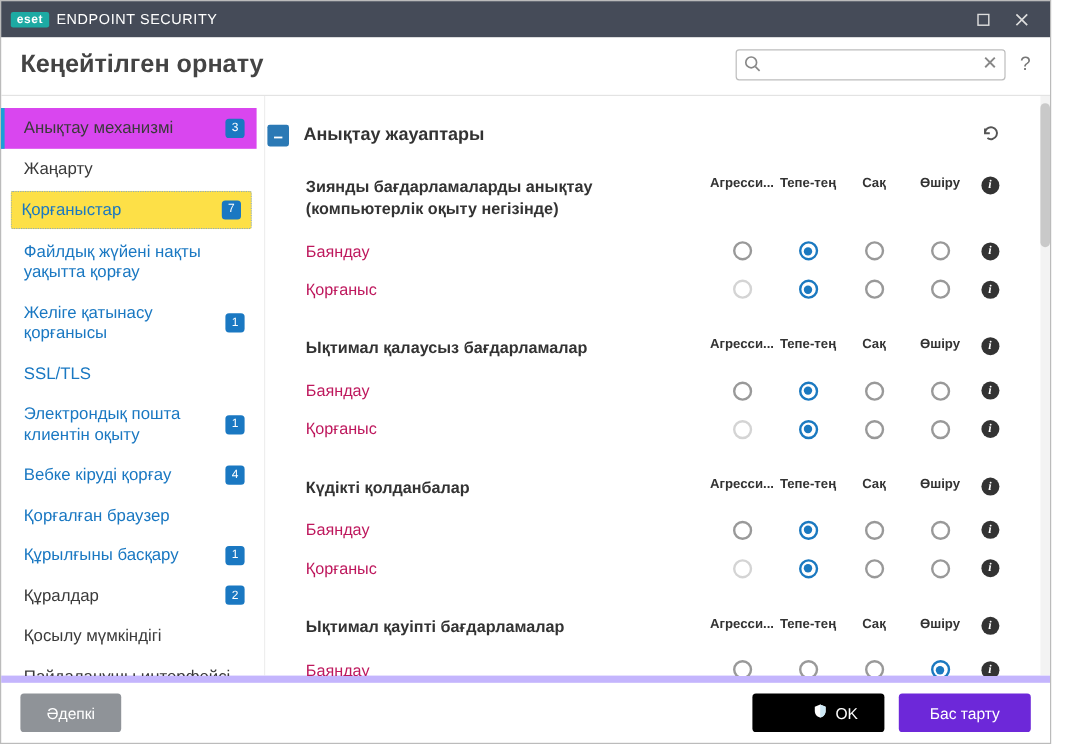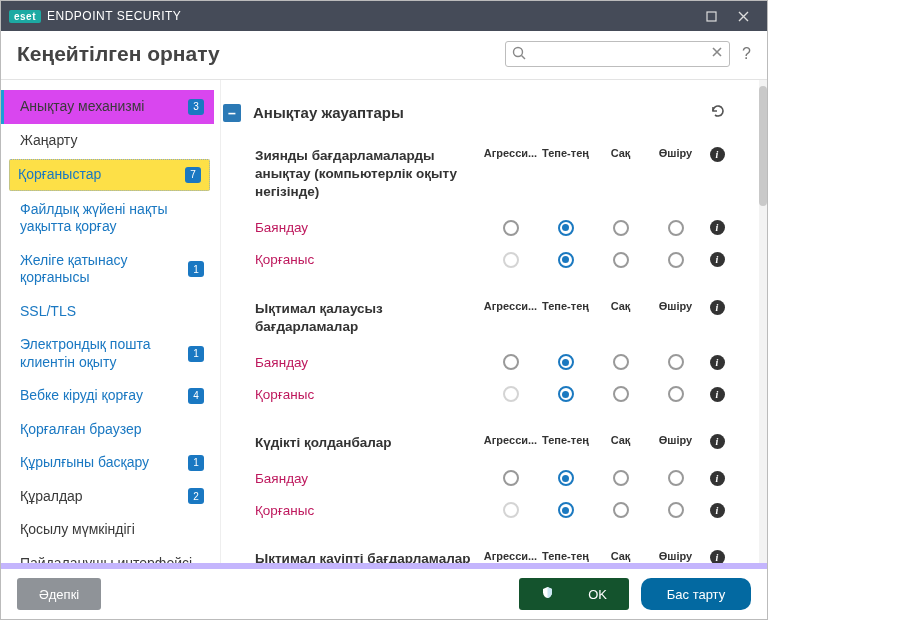--- a/index.html
+++ b/index.html
@@ -1,17 +1,17 @@
 <!DOCTYPE html>
 <html><head>
 <meta charset="utf-8">
 <style>
   * { box-sizing: border-box; }
   html, body { margin:0; padding:0; font-family: "Segoe UI", Arial, sans-serif; font-size:13px; color:#333; background:#fff; }
-  .window { width:768px; height:620px; border:1px solid #bbb; display:flex; flex-direction:column; background:#fff; }
+  .window { width:876px; height:620px; border:1px solid #bbb; display:flex; flex-direction:column; background:#fff; }
   .titlebar { height:30px; background:#454b58; color:#fff; display:flex; align-items:center; padding:0 8px; }
   .titlebar .brand { display:flex; align-items:center; gap:6px; font-size:12px; letter-spacing:0.5px; }
   .titlebar .brand .eset-badge { background:#1daaa3; color:#fff; font-weight:bold; font-size:10px; padding:1px 5px; border-radius:2px; }
   .titlebar .brand .name { font-weight:300; }
   .titlebar .spacer { flex:1; }
   .titlebar .winbtn { width:32px; height:30px; display:flex; align-items:center; justify-content:center; cursor:pointer; color:#ddd; }
 
   .header { display:flex; align-items:center; padding:10px 16px 12px 16px; border-bottom:1px solid #e3e3e3; }
   .header h1 { margin:0; font-size:21px; font-weight:600; color:#444; flex:1; }
   .search-wrap { position:relative; width:225px; }
@@ -55,22 +55,22 @@
   .radio-cell { width:55px; display:flex; justify-content:center; }
   .radio { width:16px; height:16px; border:2px solid #999; border-radius:50%; background:#fff; position:relative; cursor:pointer; }
   .radio.disabled { border-color:#d4d4d4; cursor:default; }
   .radio.selected { border-color:#1b79c0; }
   .radio.selected::after { content:""; position:absolute; left:2.5px; top:2.5px; width:7px; height:7px; background:#1b79c0; border-radius:50%; }
 
   .footer { height:56px; border-top:6px solid #c4b5fd; display:flex; align-items:center; padding:0 16px; gap:12px; }
   .footer .spacer { flex:1; }
   .btn { height:32px; padding:0 22px; border:none; border-radius:3px; font-size:13px; cursor:pointer; color:#fff; display:inline-flex; align-items:center; gap:6px; }
   .btn-default { background:#8f9398; }
-  .btn-ok { background:#14532d; min-width:110px; justify-content:space-between; }
-  .btn-cancel { background:#0369a1; min-width:110px; justify-content:center;border-radius:10px; }
+  .btn-ok { background:#000000; min-width:110px; justify-content:flex-end; }
+  .btn-cancel { background:#6d28d9; min-width:110px; justify-content:center; }
   .shield { display:inline-block; }
 </style>
 </head>
 <body>
 
 <div class="window">
 
   <div class="titlebar">
     <div class="brand">
       <span class="eset-badge">eset</span>

